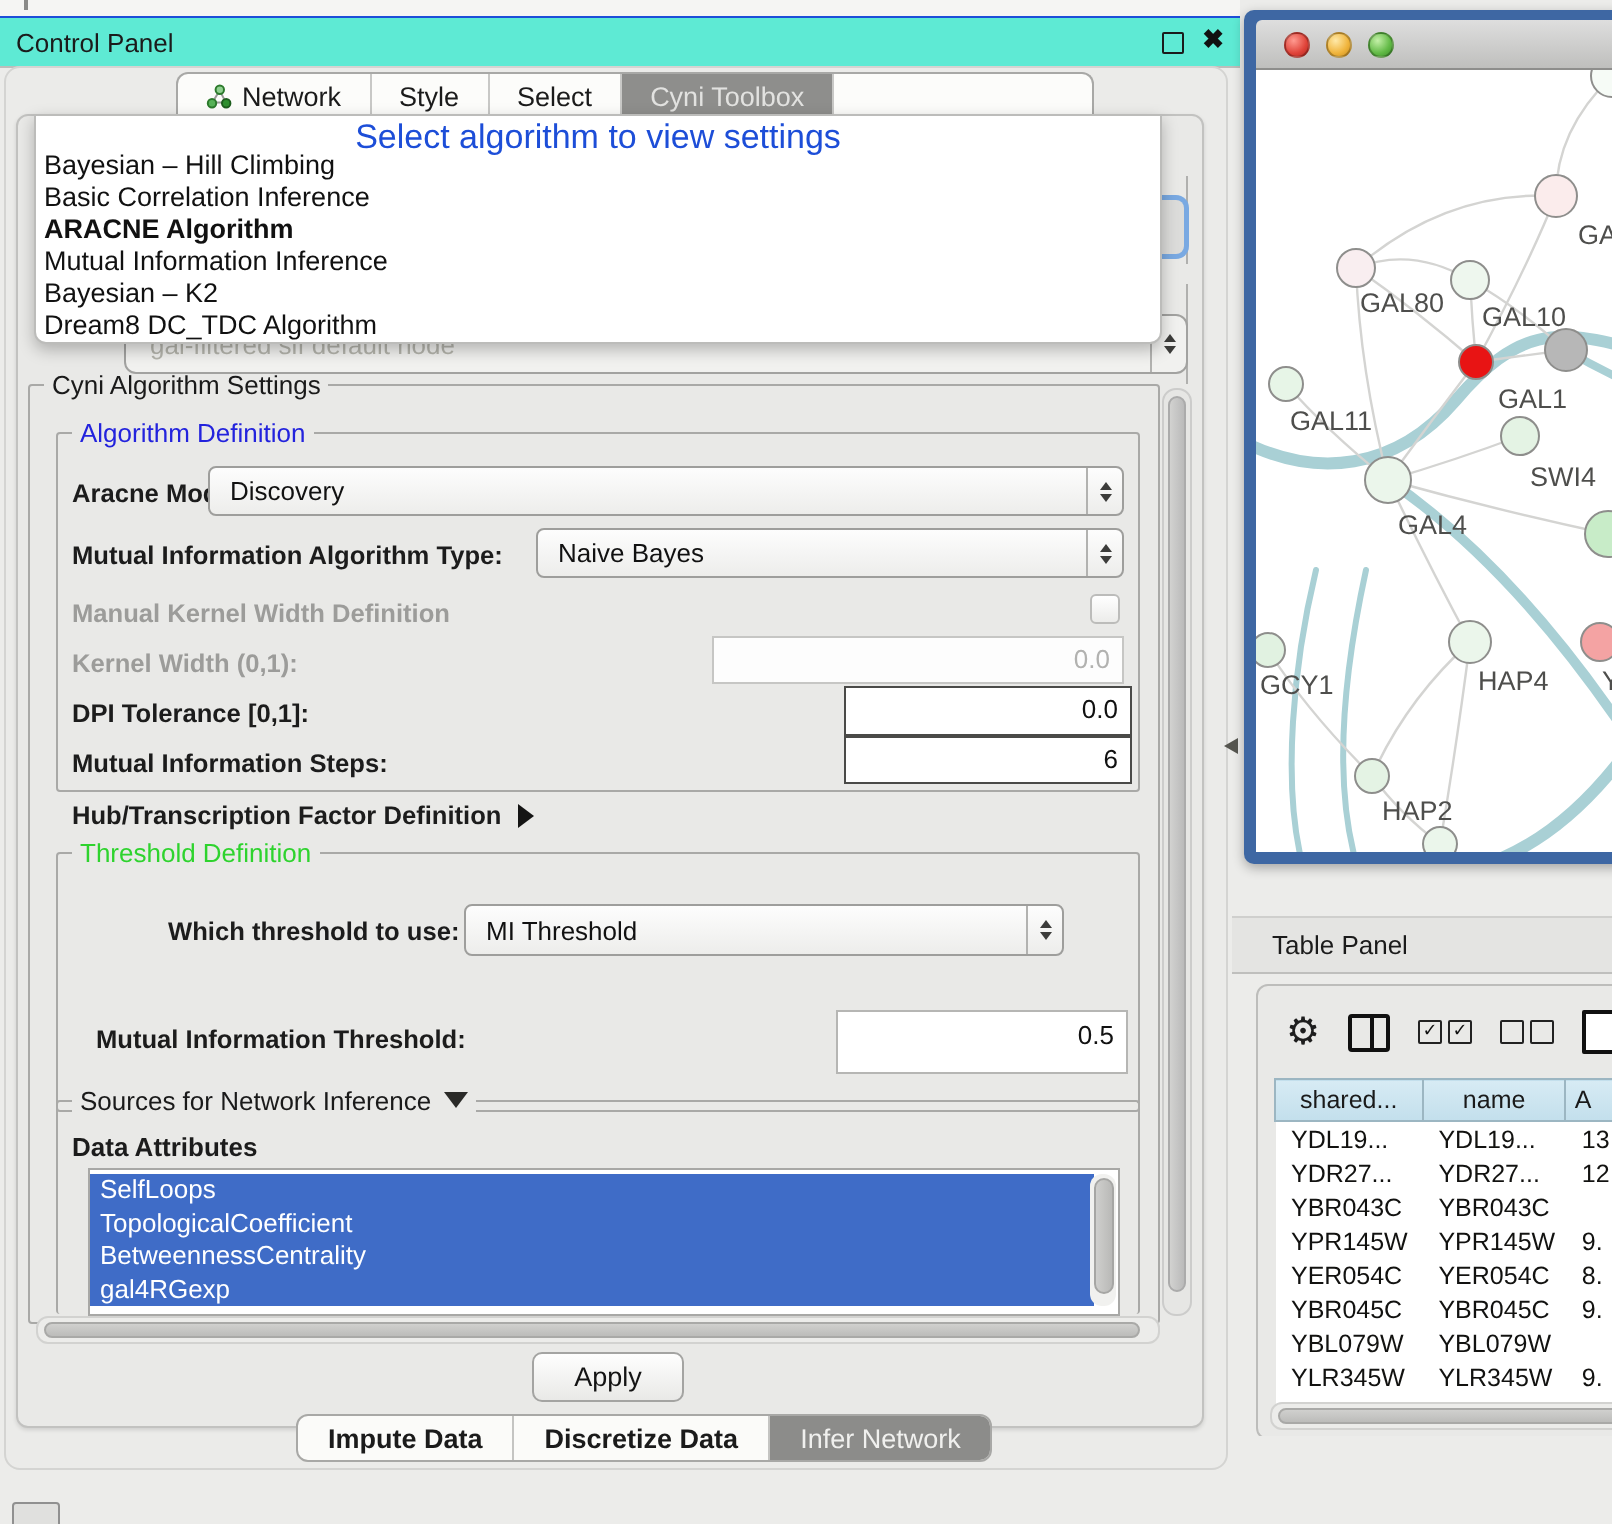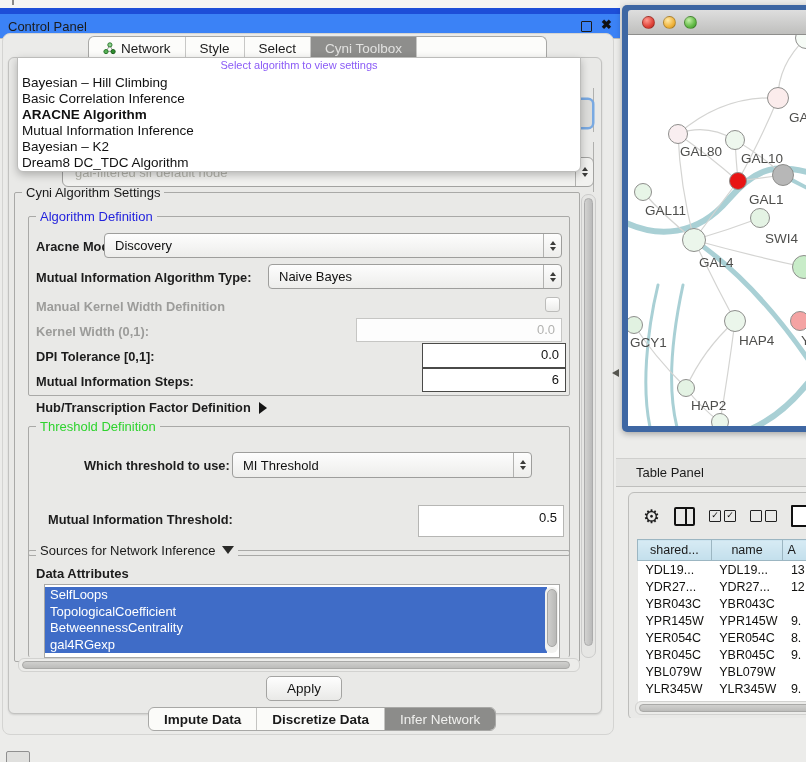--- a/index.html
+++ b/index.html
@@ -4,22 +4,22 @@
 <style>
   html,body{margin:0;padding:0;background:#ececea;}
   .screen{position:relative;width:806px;height:762px;overflow:hidden;
     background:#ececea;font-family:"Liberation Sans",sans-serif;
     -webkit-font-smoothing:antialiased;}
   .abs{position:absolute;}
 
   
   .cp-topstrip{left:0;top:0;width:620px;height:8px;background:#f5f5f3;}
   .cp-topstrip .tick{position:absolute;left:12px;top:0;width:2px;height:5px;background:#8a8a88;}
-  .cp-titlebar{left:0;top:8px;width:620px;height:24px;background:#3b82f6;
-    border-top:6px solid #1d4ed8;border-bottom:1px solid #bdbdbb;
+  .cp-titlebar{left:0;top:8px;width:620px;height:24px;background:#5eead4;
+    border-top:1px solid #1d4ed8;border-bottom:1px solid #bdbdbb;
     display:flex;align-items:center;}
   .cp-titlebar .t{margin-left:8px;font-size:13px;color:#1b1b1b;}
   .float-icon{position:absolute;right:28px;top:7px;width:9px;height:9px;border:1.6px solid #1b1b1b;border-radius:1px;}
   .close-icon{position:absolute;right:8px;top:3px;font-size:13px;font-weight:bold;color:#111;}
 
   .cp-outer{left:2px;top:33px;width:610px;height:700px;background:#ebebe9;
     border:1px solid #d4d4d2;border-radius:8px;}
   .cp-body{left:8px;top:57px;width:592px;height:655px;background:#e9e9e7;
     border:1px solid #c2c2c0;border-radius:6px;box-shadow:0 1px 2px rgba(0,0,0,.12);}
 
@@ -30,21 +30,21 @@
   .tab{display:flex;align-items:center;gap:5px;padding:0 14px;font-size:13.5px;
     font-weight:400;color:#1b1b1b;border-right:1px solid #c8c8c6;cursor:default;}
   .tab:last-child{border-right:none;margin-top:44px;}
   .tab.active{background:#8e8e8c;color:#e2e2e0;font-weight:400;}
   .tabicon{display:flex;align-items:center;}
 
   
   .popup{left:17px;top:57px;width:562px;height:113px;background:#fff;
     border:1px solid #bcbcba;border-radius:0 0 6px 6px;
     box-shadow:0 3px 8px rgba(0,0,0,.25);z-index:60;}
-  .popup .prompt{height:16px;text-align:center;color:#8b5cf6;font-size:11px;padding-top:1px;}
+  .popup .prompt{height:16px;text-align:center;color:#1d4ed8;font-size:17px;padding-top:1px;}
   .dd-item{height:16px;line-height:16px;padding-left:4px;font-size:13.5px;color:#111;}
   .dd-item.selected{font-weight:bold;}
 
   
   .stub-combo{left:500px;top:99px;width:92px;height:27px;border:1px solid #9a9a98;
     border-radius:5px;background:#eee;z-index:5;display:flex;justify-content:flex-end;}
   .stub-combo .blue{width:20px;height:100%;border-radius:4px;background:#dcdcda;
     box-shadow:0 0 0 2.5px #79a9e2;margin-right:1px;}
   .gfrag{width:1px;background:#b0b0ae;z-index:4;}
   .gal-combo{left:62px;top:157px;width:530px;height:28px;border:1px solid #a2a2a0;

